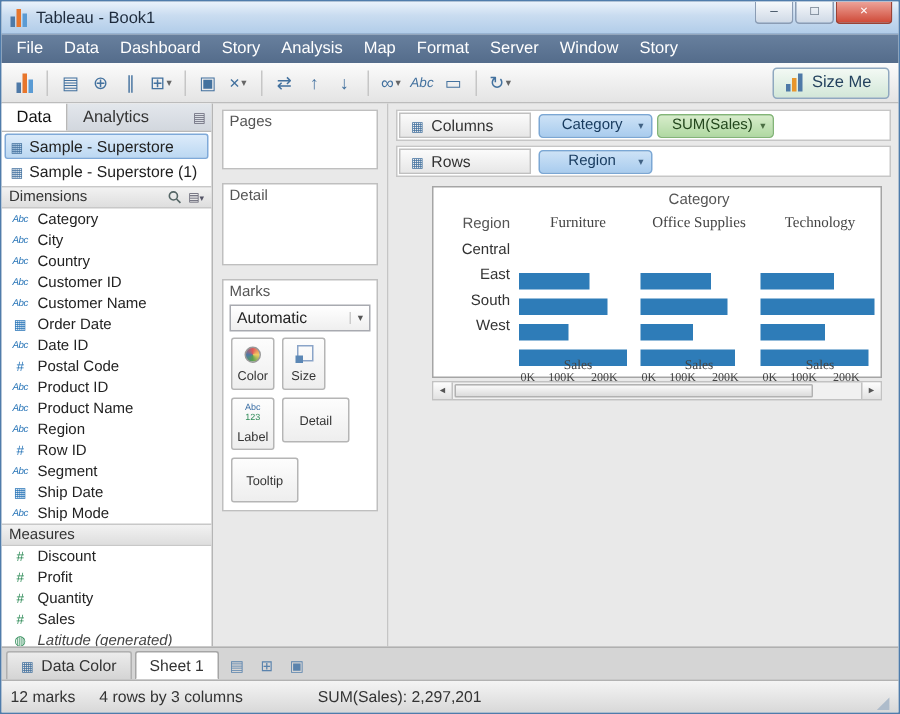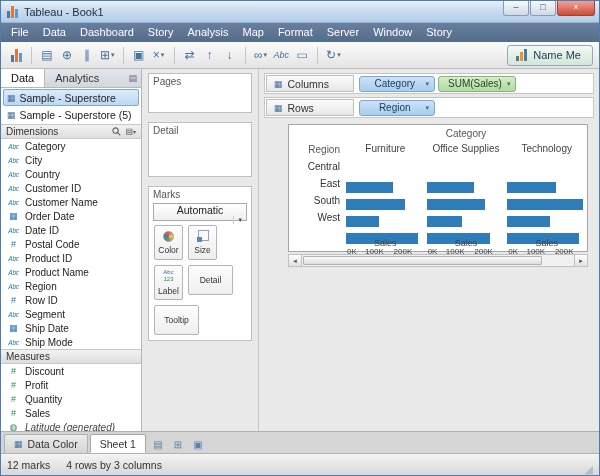--- a/index.html
+++ b/index.html
@@ -62,21 +62,21 @@
   .f-icon.abc{font-size:6.5px;letter-spacing:-0.3px;font-style:italic;}
   .f-label.ital{font-style:italic;color:#444;}
 
   
   .cards-col{width:117px;flex:none;background:#e9e9e9;border-right:1px solid #c5c5c5;padding:4px 6px;display:flex;flex-direction:column;gap:9px;}
   .card{background:#fff;border:1px solid #bfbfbf;}
   .card-label{font-size:10px;color:#555;padding:2px 4px 1px;}
   .pages-card{height:40px;}
   .filters-card{height:55px;}
   .marks-card{padding-bottom:5px;}
-  .mark-dropdown{margin:2px 4px 4px;height:18px;border:1px solid #a8aab0;background:linear-gradient(#ffffff,#efefef);display:flex;align-items:center;padding:0 4px;font-size:10.5px;color:#222;flex-direction:column;}
+  .mark-dropdown{margin:2px 4px 4px;height:18px;border:1px solid #a8aab0;background:linear-gradient(#ffffff,#efefef);display:flex;align-items:center;padding:0 4px;font-size:10.5px;color:#222;}
   .dd-caret{margin-left:auto;font-size:7px;color:#555;border-left:1px solid #ccc;padding-left:4px;}
   .marks-buttons{display:flex;flex-wrap:wrap;gap:5px;padding:0 5px;}
   .mark-btn{border:1px solid #b5b5b5;border-radius:2px;background:linear-gradient(#fdfdfd,#eeeeee);width:29px;height:35px;display:flex;flex-direction:column;align-items:center;justify-content:center;gap:3px;}
   .mark-btn.wide{width:45px;height:30px;}
   .mb-label{font-size:8.5px;color:#333;}
   .color-wheel{width:11px;height:11px;border-radius:50%;border:1px solid #999;background:conic-gradient(#e15759,#f1ce63,#59a14f,#4e79a7,#e15759);}
   .size-icon{position:relative;width:12px;height:12px;}
   .size-icon i{display:block;position:absolute;}
   .size-icon .sq-outer{right:0;top:0;width:11px;height:11px;border:1px solid #8aa4c8;}
   .size-icon .sq-inner{left:0;bottom:0;width:5px;height:5px;background:#5b87b5;}
@@ -96,21 +96,21 @@
   .pill-caret{font-size:7px;margin-left:5px;opacity:.75;}
   .pill.dimension{background:linear-gradient(#cde2f6,#a9ccee);border:1px solid #7ba7d4;color:#173a5e;}
   .pill.measure{background:linear-gradient(#d7eccb,#b0d9a2);border:1px solid #83b577;color:#23471d;}
 
   .chart-zone{margin:3px 0 0 24px;width:calc(100% - 30px);}
   .chart-box{background:#fff;border:1px solid #a5a5a5;}
   .crow{display:flex;}
   .rowhead{width:56px;flex:none;display:flex;align-items:center;justify-content:flex-end;padding-right:5px;font-size:10px;color:#333;}
   .dimhdr{flex:3;text-align:center;font-size:10px;color:#555;padding:3px 0 2px;}
   .regionlbl{color:#555;align-items:flex-end;padding-bottom:3px;}
-  .pane{flex:1;min-width:0;position:relative;}
+  .pane{flex:1;min-width:0;position:relative;font-family:Liberation Serif, serif;}
   .colhdr{font-size:10px;color:#444;text-align:center;padding:2px 0 4px;}
   .datarow{height:17px;}
   .cell,.axis{border-left:1px solid #d8d8d8;margin-top:21px;}
   .gridline{position:absolute;top:0;bottom:0;width:1px;background:#e4e4e4;}
   .bar{position:absolute;left:0;top:3px;height:11px;}
   .axisrow{height:11px;}
   .tick{position:absolute;top:0;transform:translateX(-50%);font-size:8px;color:#444;white-space:nowrap;}
   .axlblrow{height:14px;}
   .axname{text-align:center;font-size:9px;color:#444;padding-top:1px;}
 
@@ -222,40 +222,40 @@
           <span class="tb-glyph">↻</span>
           <span class="tb-caret">▾</span>
         </span>
       </div>
     <div class="showme">
       <span class="showme-bars">
           <i style="height:5px;background:#4e79a7"></i>
           <i style="height:9px;background:#e8962c"></i>
           <i style="height:12px;background:#4e79a7"></i>
         </span>
-      <span class="showme-label">Name Me</span>
+      <span class="showme-label">Size Me</span>
     </div>
   </div>
 
   <div class="main">
 
     <div class="left-pane">
       <div class="pane-tabs">
         <div class="pane-tab active">Data</div>
         <div class="pane-tab">Analytics</div>
         <div class="pane-collapse">▤</div>
       </div>
       <div class="source-list">
           <div class="source-row selected">
             <span class="src-icon">▦</span>
             <span class="src-label">Sample - Superstore</span>
           </div>
           <div class="source-row">
             <span class="src-icon">▦</span>
-            <span class="src-label">Sample - Superstore (5)</span>
+            <span class="src-label">Sample - Superstore (1)</span>
           </div>
         </div>
       <div class="section-header">
         <span>Dimensions</span>
         <span class="sh-icons">
           <svg width="9" height="9" viewBox="0 0 10 10">
               <circle cx="4" cy="4" r="3" fill="none" stroke="#566" stroke-width="1.2"></circle>
               <line x1="6.3" y1="6.3" x2="9.2" y2="9.2" stroke="#566" stroke-width="1.2"></line>
             </svg>
           <span class="view-opts"><span>▤</span><span class="vo-caret">▾</span></span>
@@ -552,16 +552,17 @@
     <span class="new-tabs" style="display:flex;align-items:center;">
         <span class="new-tab-btn">▤</span>
         <span class="new-tab-btn">⊞</span>
         <span class="new-tab-btn">▣</span>
       </span>
   </div>
 
   <div class="statusbar">
     <span class="st1">12 marks</span>
     <span class="st2">4 rows by 3 columns</span>
+    <span class="st3">SUM(Sales): 2,297,201</span>
     <span class="sb-grip">◢</span>
   </div>
 
 </div>
 
 </body></html>

